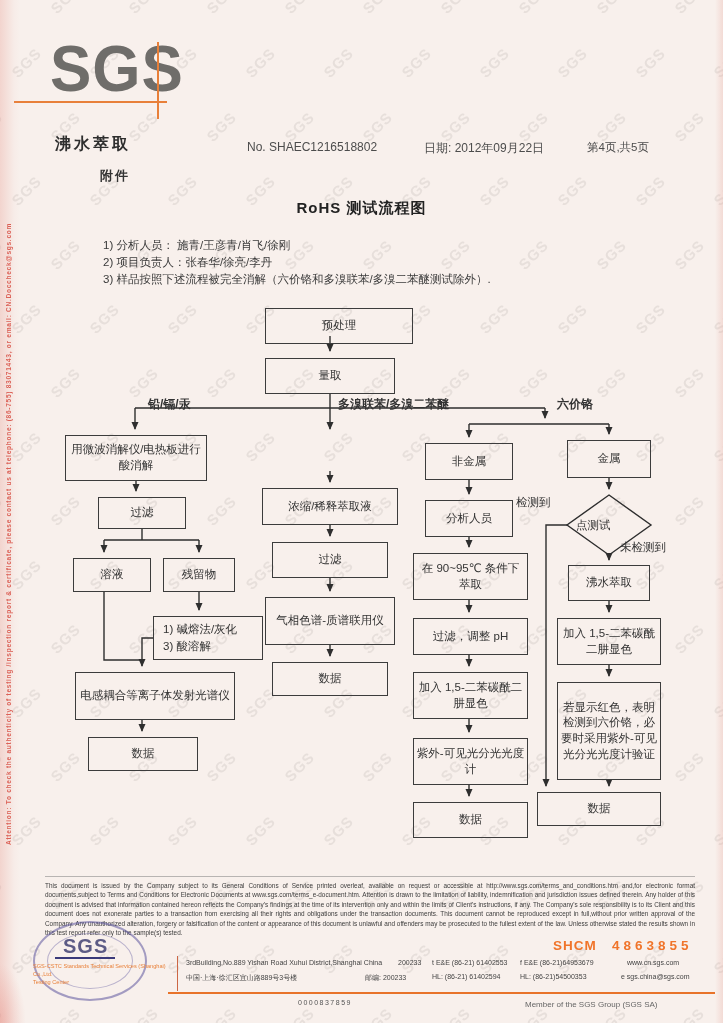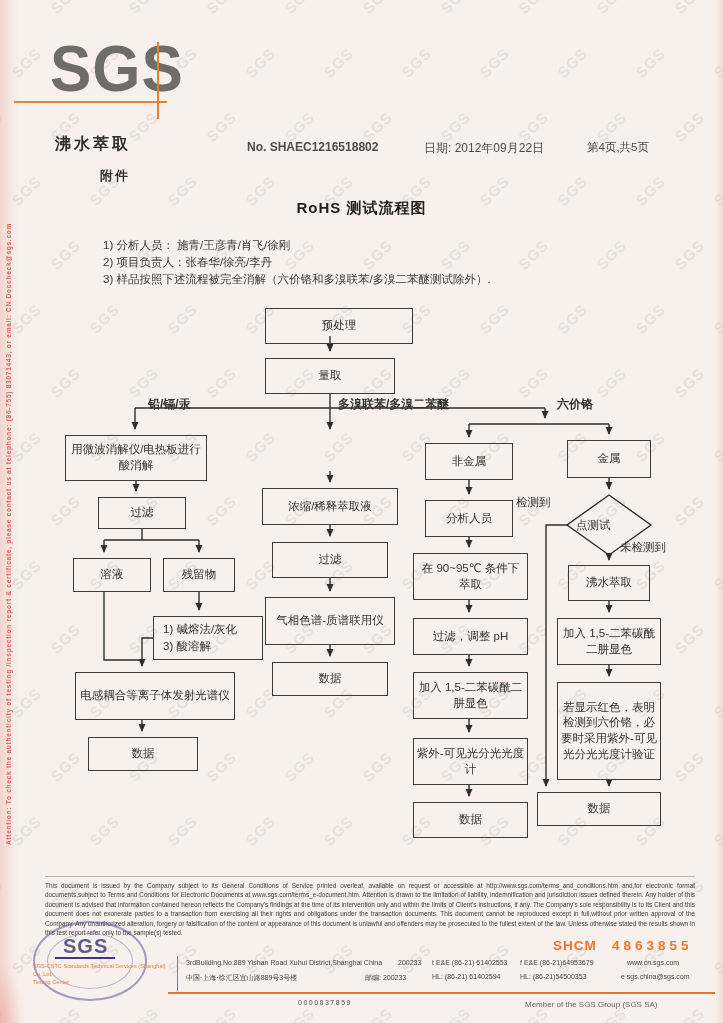--- a/index.html
+++ b/index.html
@@ -14,21 +14,21 @@
       background:linear-gradient(270deg,rgba(232,170,160,0.30),transparent);}
   .corner-blob{position:absolute;left:0;bottom:0;width:26px;height:60px;z-index:3;pointer-events:none;
       background:radial-gradient(ellipse at 0% 100%,rgba(230,140,130,0.45),transparent 70%);}
   .z{position:absolute;z-index:2;}
   
   .logo-big{left:50px;top:33px;font-size:62px;font-weight:bold;color:#6f6d6a;letter-spacing:1px;
       font-family:"Liberation Sans","DejaVu Sans",sans-serif;transform:scaleY(1.05);}
   .logo-hline{left:14px;top:101px;width:153px;height:2px;background:#e8803a;}
   .logo-vline{left:157px;top:42px;width:2px;height:77px;background:#e8803a;}
   .report-title{left:55px;top:134px;font-size:16px;font-weight:bold;letter-spacing:3px;color:#2e2e2e;}
-  .report-no{left:247px;top:140px;font-size:12px;font-weight:bold;color:#4c4c4c;}
+  .report-no{left:247px;top:140px;font-size:12px;font-weight:normal;color:#4c4c4c;}
   .report-date{left:424px;top:140px;font-size:12px;color:#4c4c4c;}
   .report-page{left:587px;top:140px;font-size:11.5px;color:#4c4c4c;}
   .attachment{left:100px;top:167px;font-size:13px;font-weight:bold;letter-spacing:2px;}
   .chart-title{left:0;top:199px;width:723px;text-align:center;font-size:15px;font-weight:bold;letter-spacing:1px;color:#222;}
   .notes{left:103px;top:237px;font-size:11.5px;line-height:17px;color:#3a3a3a;}
   
   .fbox{position:absolute;z-index:2;border:1.5px solid #3c3c3c;display:flex;align-items:center;
       justify-content:center;text-align:center;font-size:11.5px;color:#333;line-height:1.35;
       padding:2px;box-sizing:border-box;}
   .fbox.left-align{flex-direction:column;align-items:flex-start;text-align:left;padding-left:9px;line-height:1.5;}

